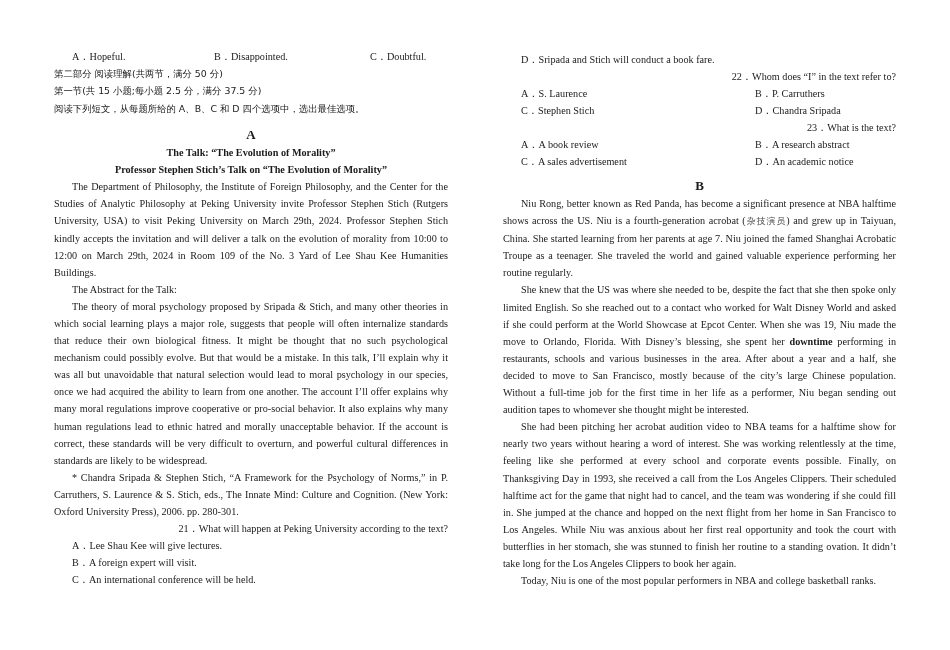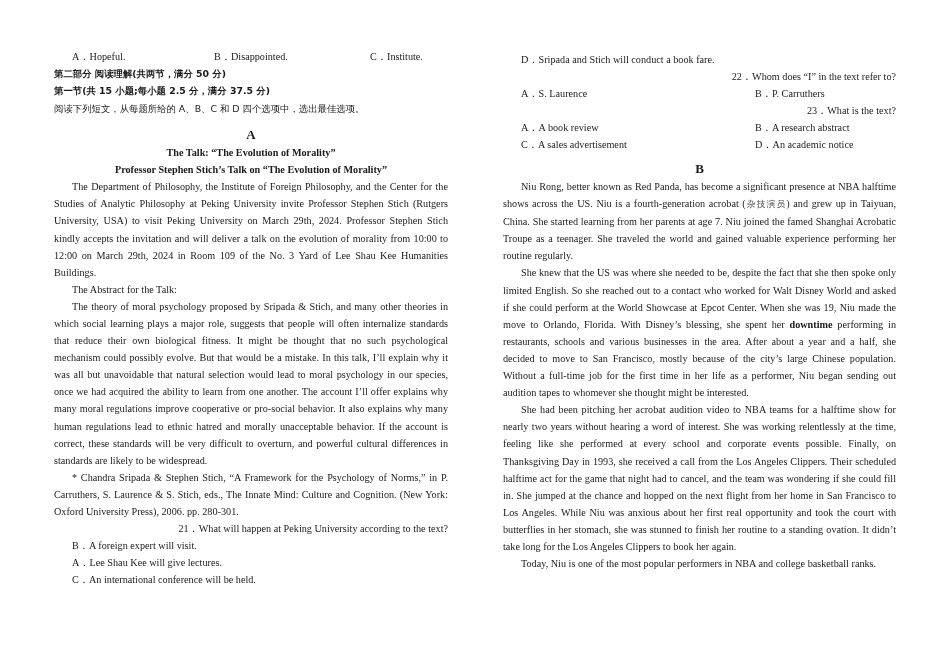--- a/index.html
+++ b/index.html
@@ -5,64 +5,68 @@
   html, body { margin:0; padding:0; background:#ffffff; }
   body { width:950px; height:650px; overflow:hidden; position:relative;
          font-family:"Liberation Serif","DejaVu Serif",serif; color:#1a1a1a; font-size:10.2px; }
   .col { position:absolute; top:48px; }
   .col-left { left:54px; width:394px; }
   .col-right { left:503px; width:393px; top:51px; }
   .line { line-height:17.2px; margin:0; }
   .opts3 { display:flex; padding-left:18px; }
   .opts3 span { display:inline-block; }
   .zh { font-family:"DejaVu Sans",sans-serif; font-size:9.4px; }
-  .zh-bold { font-weight:bold; }
+  .zh-bold { font-weight:normal; }
   .heading-letter { text-align:center; font-weight:bold; font-size:13px; margin-top:9px; line-height:18px; }
   .title { text-align:center; font-weight:bold; line-height:17.2px; }
   .para { text-align:justify; text-indent:18px; line-height:17.1px; margin:0; }
   .q { line-height:17px; margin:0;text-align:right; }
   .opt { line-height:17px; margin:0; padding-left:18px; }
   .opt-row { display:flex; line-height:17px; padding-left:18px; }
   .opt-row .half { width:234px; }
   .ul-word { font-weight:bold; }
 </style>
 </head>
 <body>
 
 <div class="col col-left">
   <div class="opts3 line">
     <span style="width:142px">A．Hopeful.</span>
     <span style="width:156px">B．Disappointed.</span>
-    <span>C．Institute.</span>
+    <span>C．Doubtful.</span>
   </div>
   <div class="line zh zh-bold">第二部分  阅读理解(共两节，满分 50 分)</div>
   <div class="line zh zh-bold">第一节(共 15 小题;每小题 2.5 分，满分 37.5 分)</div>
   <div class="line zh">阅读下列短文，从每题所给的 A、B、C 和 D 四个选项中，选出最佳选项。</div>
 
   <div class="heading-letter">A</div>
   <div class="title">The Talk: “The Evolution of Morality”</div>
   <div class="title">Professor Stephen Stich’s Talk on “The Evolution of Morality”</div>
   <p class="para">The Department of Philosophy, the Institute of Foreign Philosophy, and the Center for the Studies of Analytic Philosophy at Peking University invite Professor Stephen Stich (Rutgers University, USA) to visit Peking University on March 29th, 2024. Professor Stephen Stich kindly accepts the invitation and will deliver a talk on the evolution of morality from 10:00 to 12:00 on March 29th, 2024 in Room 109 of the No. 3 Yard of Lee Shau Kee Humanities Buildings.</p>
   <p class="para">The Abstract for the Talk:</p>
   <p class="para">The theory of moral psychology proposed by Sripada &amp; Stich, and many other theories in which social learning plays a major role, suggests that people will often internalize standards that reduce their own biological fitness. It might be thought that no such psychological mechanism could possibly evolve. But that would be a mistake. In this talk, I’ll explain why it was all but unavoidable that natural selection would lead to moral psychology in our species, once we had acquired the ability to learn from one another. The account I’ll offer explains why many moral regulations improve cooperative or pro-social behavior. It also explains why many human regulations lead to ethnic hatred and morally unacceptable behavior. If the account is correct, these standards will be very difficult to overturn, and powerful cultural differences in standards are likely to be widespread.</p>
   <p class="para">* Chandra Sripada &amp; Stephen Stich, “A Framework for the Psychology of Norms,” in P. Carruthers, S. Laurence &amp; S. Stich, eds., The Innate Mind: Culture and Cognition. (New York: Oxford University Press), 2006. pp. 280-301.</p>
 
   <p class="q">21．What will happen at Peking University according to the text?</p>
+  <p class="opt">A．Lee Shau Kee will give lectures.</p>
   <p class="opt">B．A foreign expert will visit.</p>
-  <p class="opt">A．Lee Shau Kee will give lectures.</p>
   <p class="opt">C．An international conference will be held.</p>
 </div>
 
 <div class="col col-right">
   <p class="opt">D．Sripada and Stich will conduct a book fare.</p>
 
   <p class="q">22．Whom does “I” in the text refer to?</p>
   <div class="opt-row">
     <span class="half">A．S. Laurence</span>
     <span>B．P. Carruthers</span>
+  </div>
+  <div class="opt-row">
+    <span class="half">C．Stephen Stich</span>
+    <span>D．Chandra Sripada</span>
   </div>
 
   <p class="q">23．What is the text?</p>
   <div class="opt-row">
     <span class="half">A．A book review</span>
     <span>B．A research abstract</span>
   </div>
   <div class="opt-row">
     <span class="half">C．A sales advertisement</span>
     <span>D．An academic notice</span>

